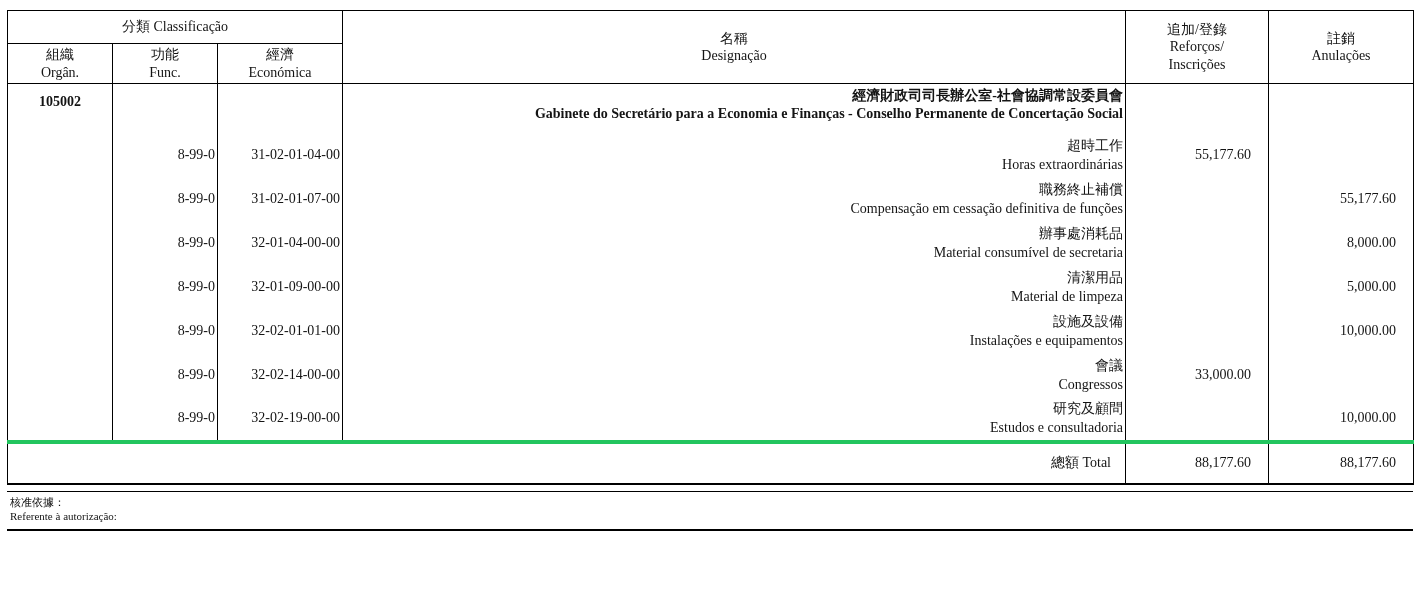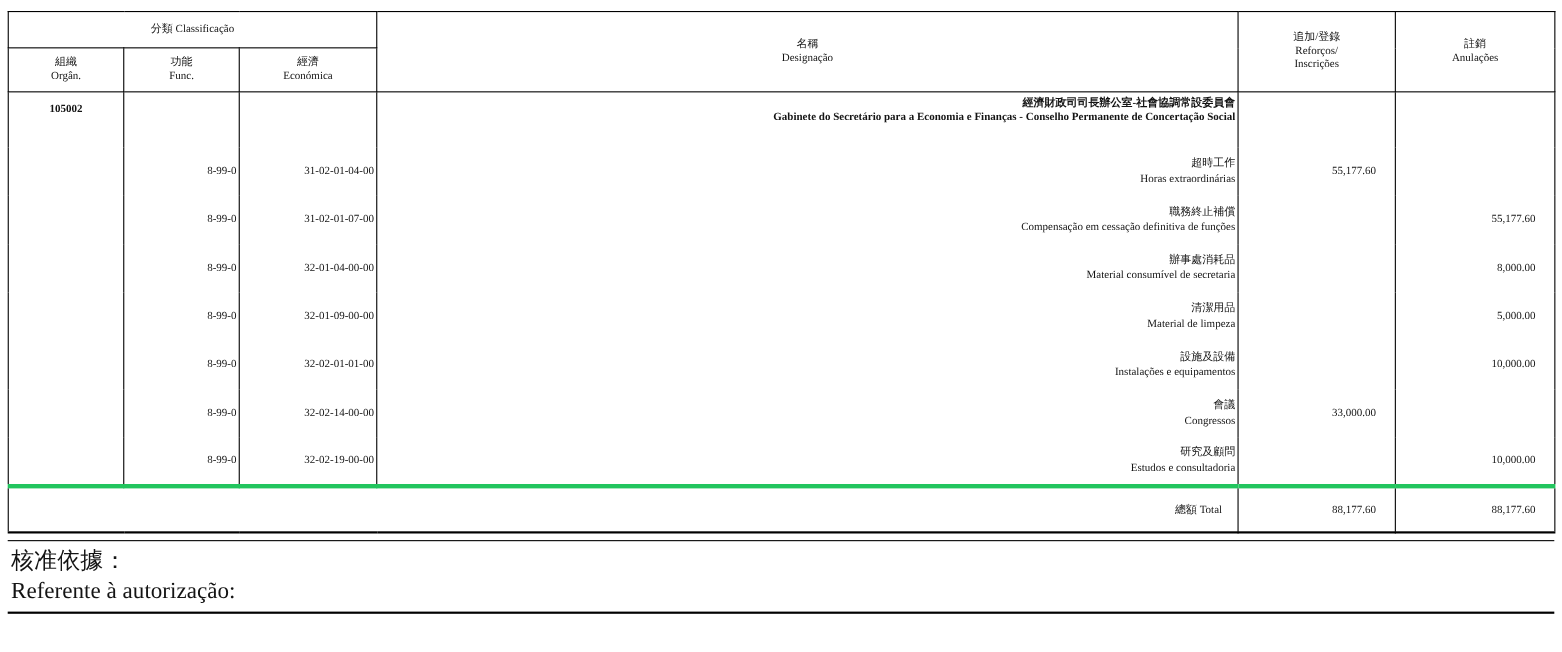--- a/index.html
+++ b/index.html
@@ -22,21 +22,21 @@
     line-height: 1.3;
     white-space: nowrap;
   }
   table.budget-table {
     border-collapse: collapse;
     table-layout: fixed;
     width: 1406px;
     margin-top: 4px;
     border: 1px solid #000;
     border-bottom: 2px solid #000;
-    font-size: 10px;
+    font-size: 14px;
   }
   .pre { white-space: pre-line; }
   thead th {
     border: 1px solid #000;
     font-weight: normal;
     text-align: center;
     vertical-align: middle;
     line-height: 1.25;
     padding: 2px 2px;
   }
@@ -88,21 +88,21 @@
     border-left: 1px solid #000;
     border-right: 1px solid #000;
   }
   .auth-footer {
     width: 1406px;
     margin-top: 6px;
     border-top: 1px solid #000;
     border-bottom: 2px solid #000;
     display: flex;
     padding: 3px 0 5px 0;
-    font-size: 21px;
+    font-size: 11px;
     line-height: 1.35;
   }
   .auth-footer .label {
     width: 336px;
     padding-left: 3px;
     box-sizing: border-box;
   }
   .auth-footer .value {
     flex: 1;
   }

